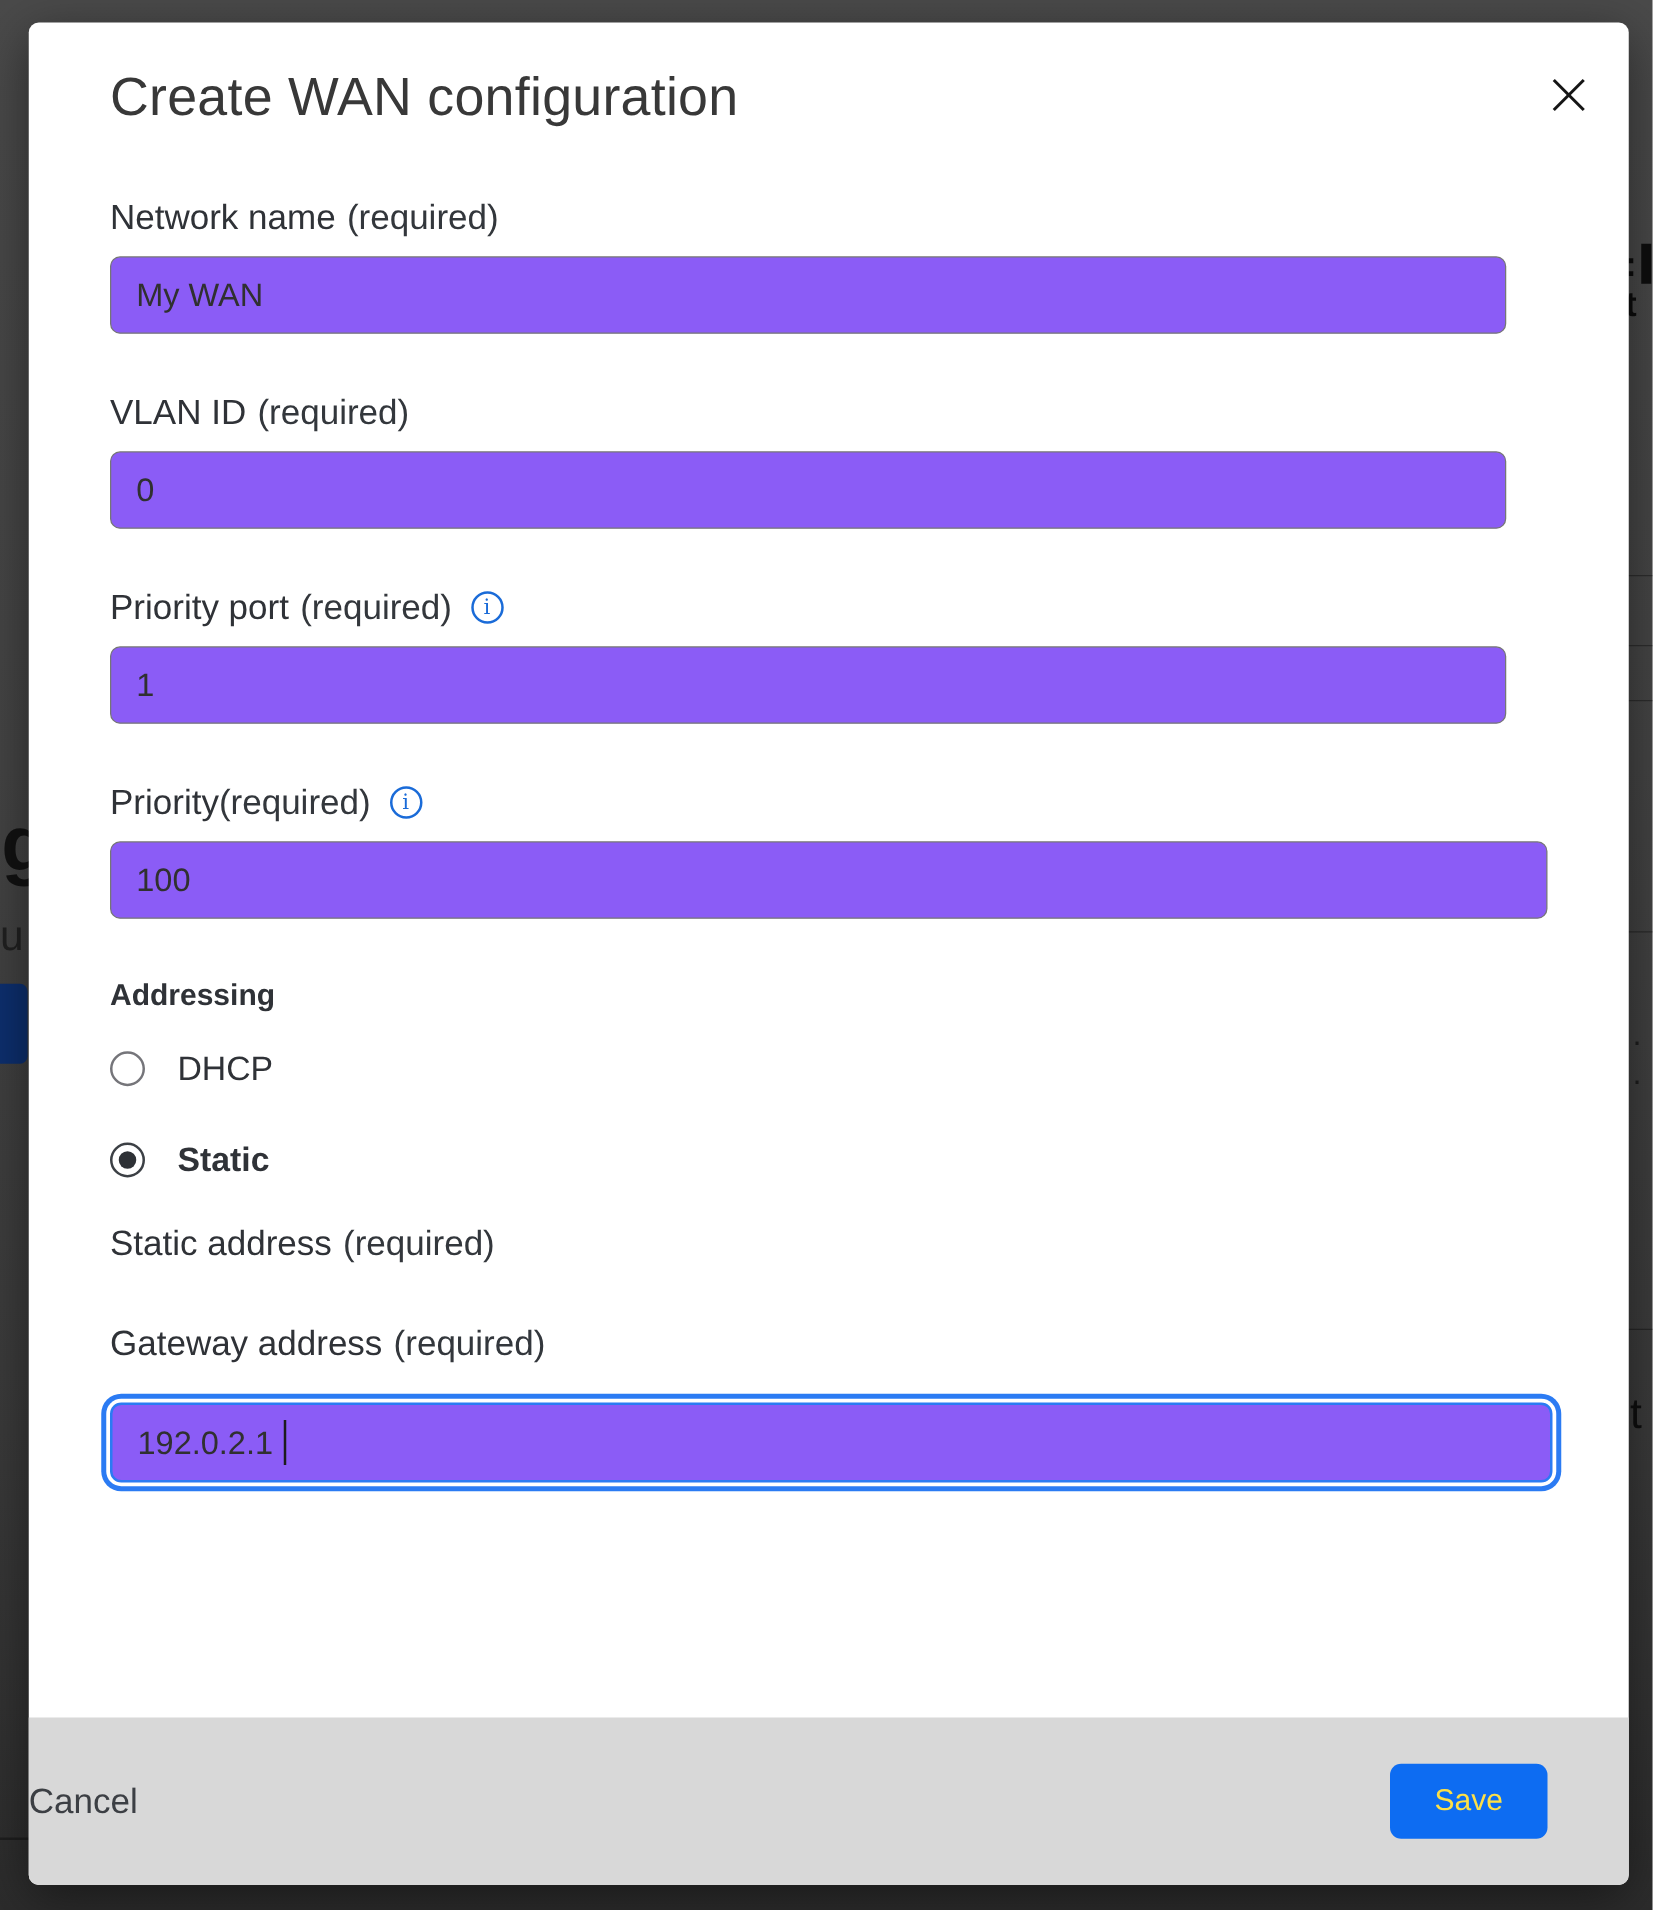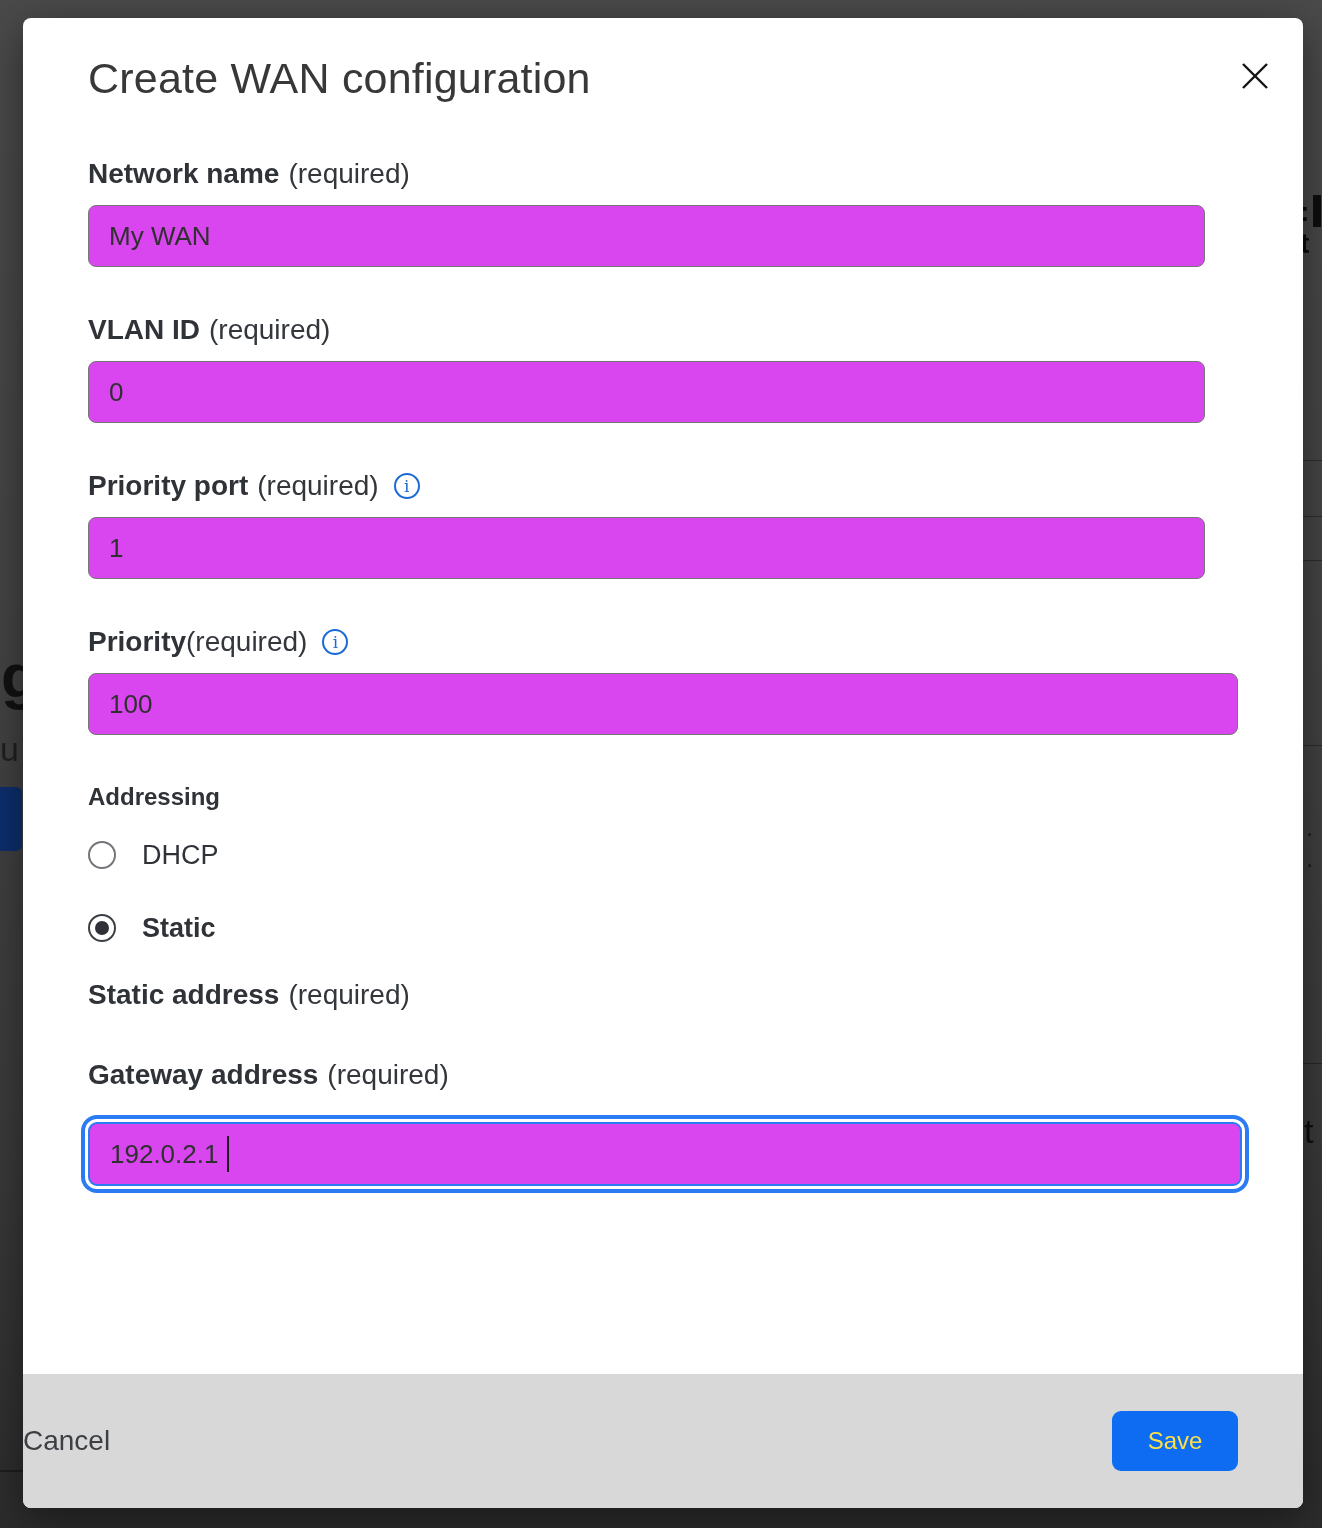--- a/index.html
+++ b/index.html
@@ -30,28 +30,28 @@
     box-shadow:0 10px 40px rgba(0,0,0,0.45);gap:14px; }
   .modal-body { padding:0 65px; }
 
   .dialog-title { margin-top:36px; font-size:43px; font-weight:400; color:#383838; letter-spacing:0.2px; }
 
   .close-btn { position:absolute; top:36px; right:26px; width:44px; height:44px;
     background:none; border:none; cursor:pointer; display:flex; align-items:center; justify-content:center; }
 
   .field-label { margin-top:46px; font-size:28px; color:#2f3237; line-height:34px;
     display:flex; align-items:center; }
-  .field-label .lbl { font-weight:700; }
+  .field-label .lbl { font-weight:400; }
   .req { font-weight:400; margin-left:9px; color:#33373c; }
   .req.no-gap { margin-left:0; }
   .first-label { margin-top:54px; }
 
   .text-input { display:block; margin-top:14px; height:62px; border:1.5px solid #767676;
     border-radius:8px; font-family:"Liberation Sans", sans-serif; font-size:26px; color:#303030;
-    padding:0 20px; background:#d946ef; outline:none; }
+    padding:0 20px; background:#8b5cf6; outline:none; }
   .narrow { width:1117px; }
   .wide { width:1150px; }
 
   .info-icon { display:inline-flex; width:26px; height:26px; border:2px solid #1a6bd8;
     border-radius:50%; margin-left:15px; align-items:center; justify-content:center;
     color:#1a6bd8; font-family:"DejaVu Serif", serif; font-size:17px; line-height:1;
     cursor:pointer; flex:0 0 auto; }
 
   .section-heading { margin-top:45px; font-size:24px; font-weight:700; color:#2f3237; line-height:34px; }
   .radio-row { display:flex; align-items:center; margin-top:25px; height:32px; cursor:pointer; }

